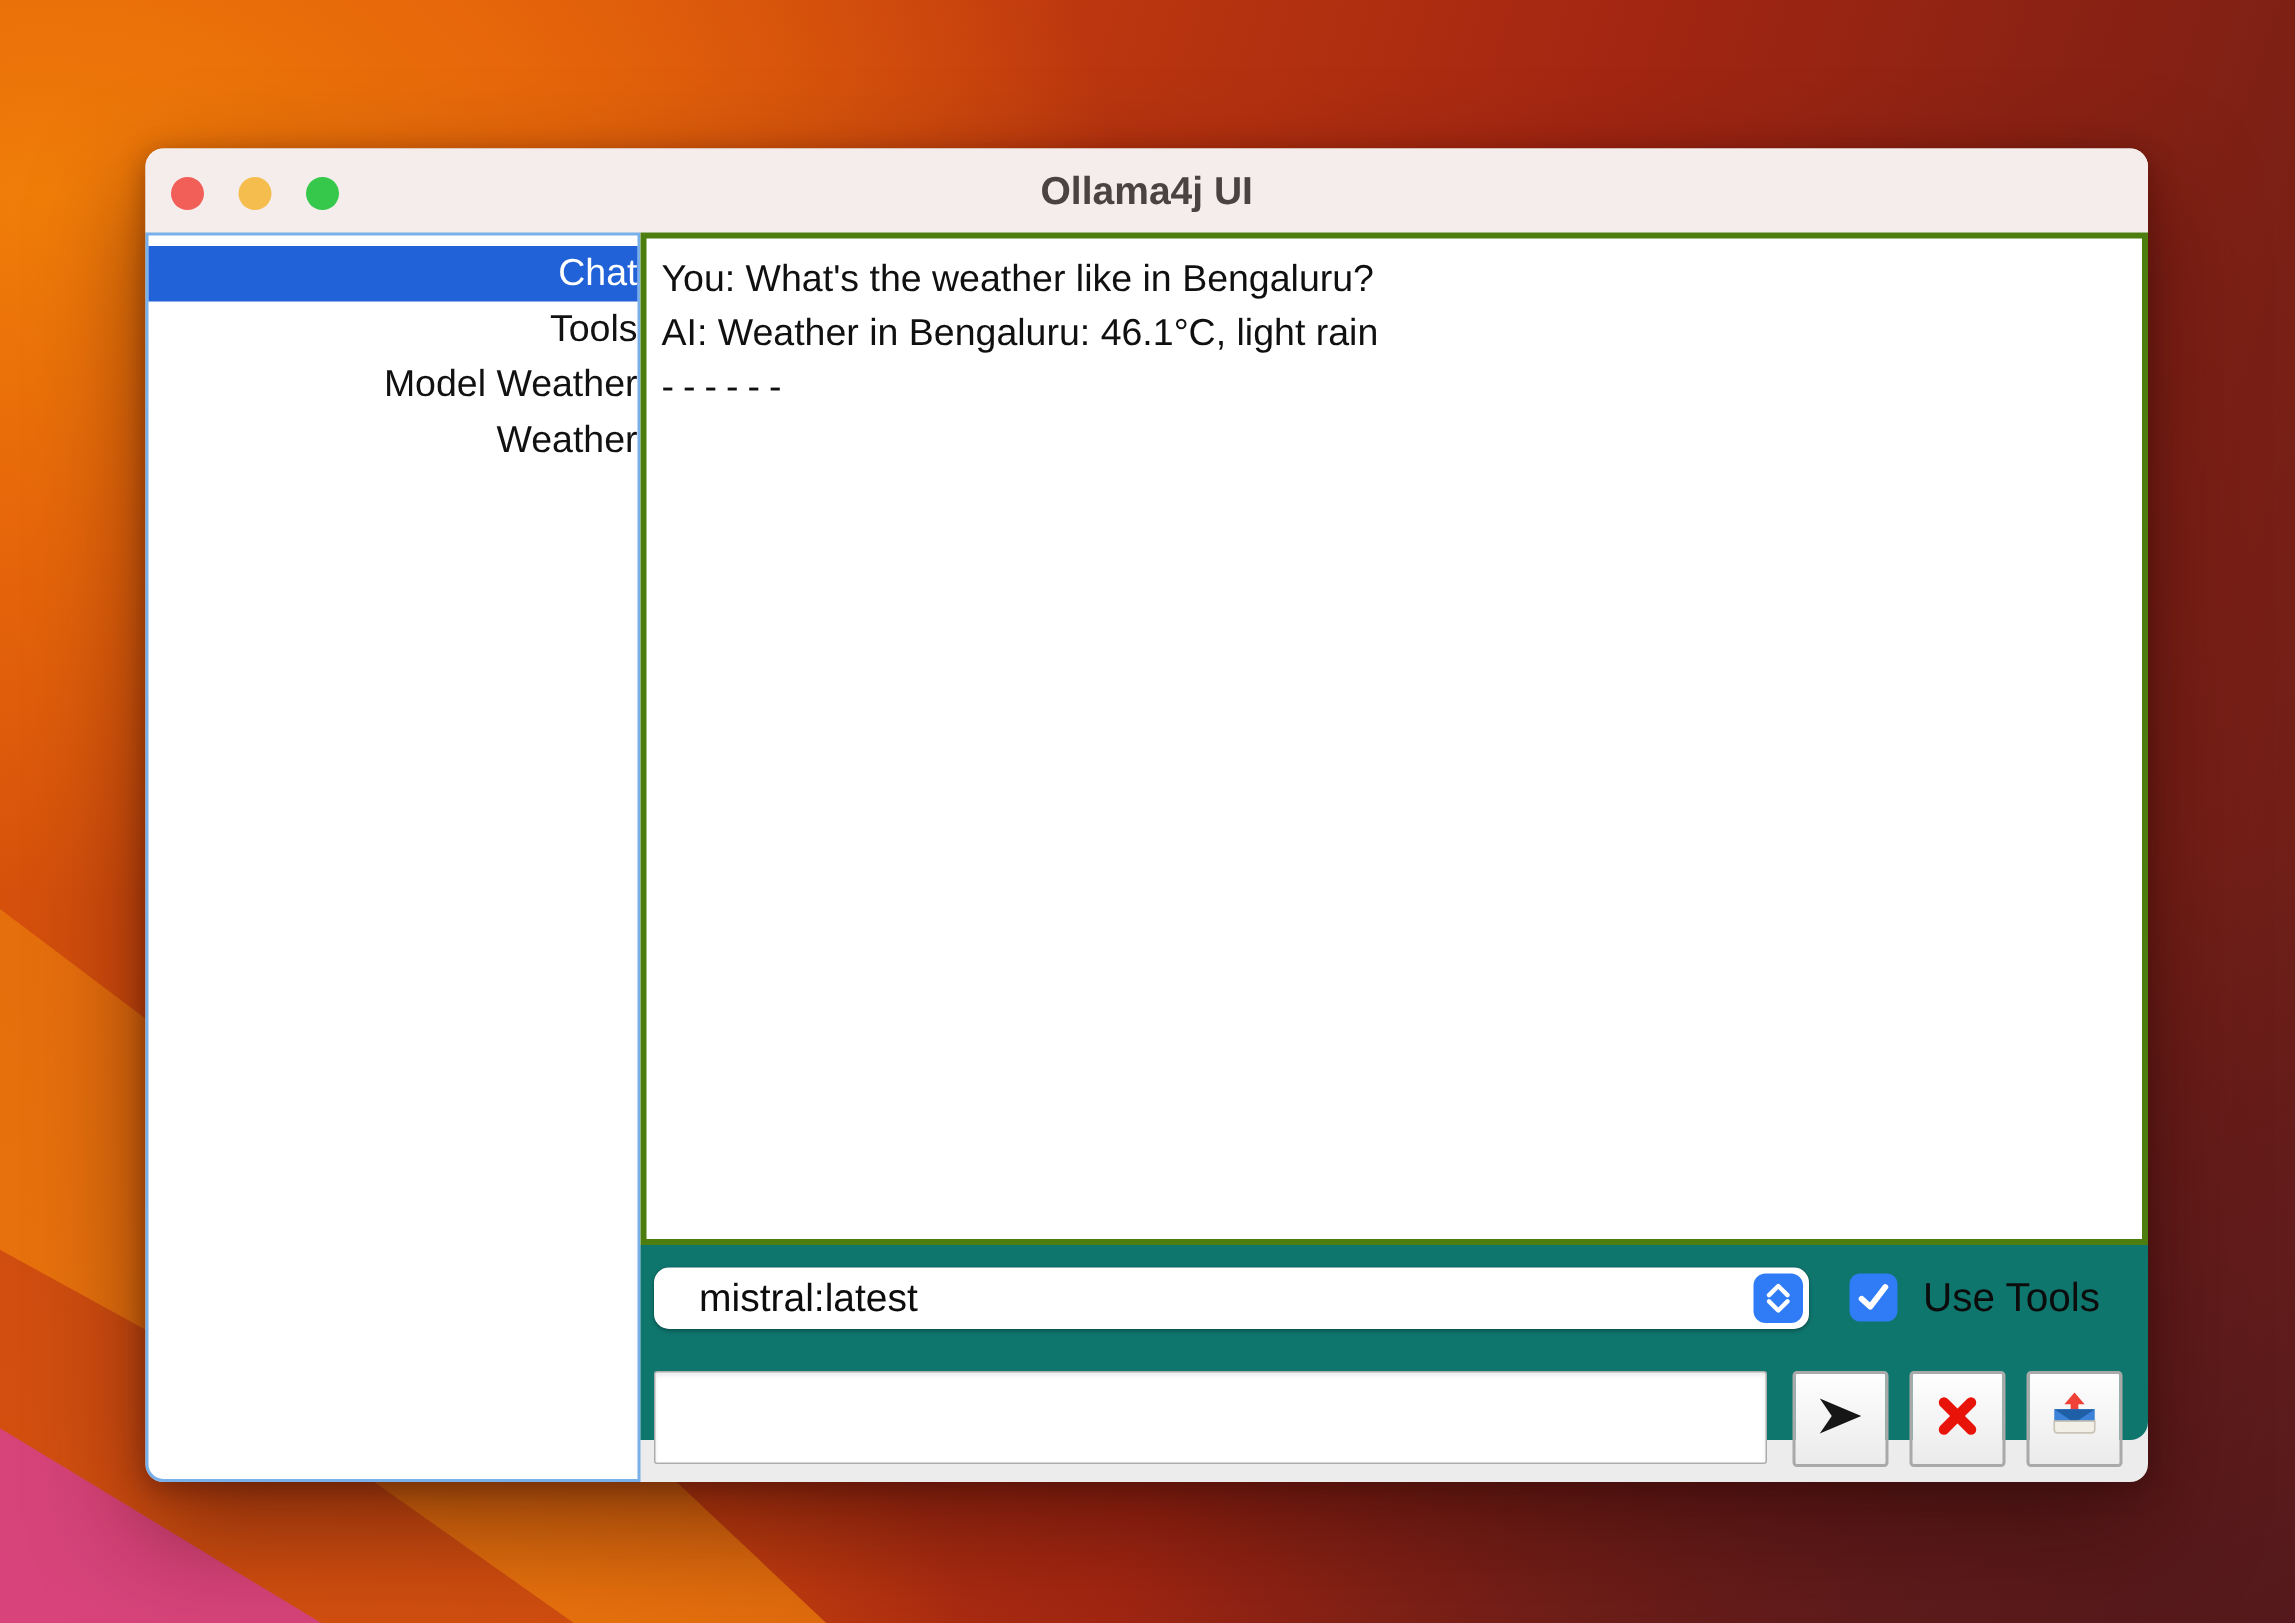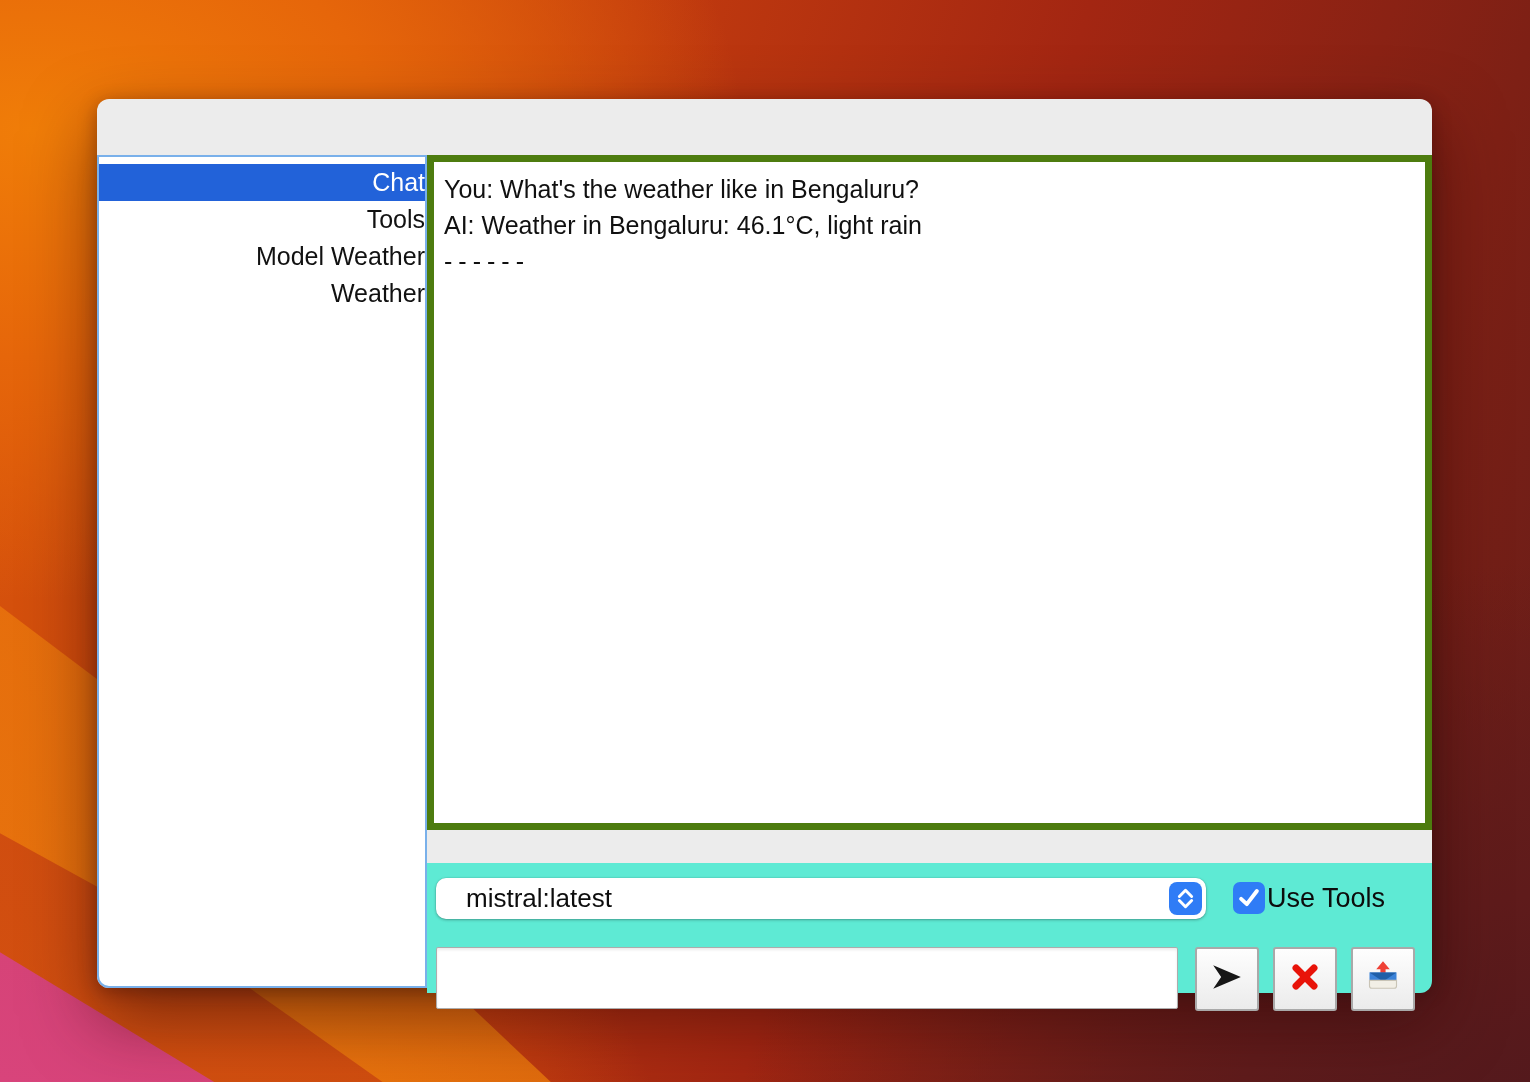--- a/index.html
+++ b/index.html
@@ -46,45 +46,45 @@
     position:absolute; left:0; top:56px; width:330px; height:833px;
     background:#ffffff; border:2px solid #79b0ea; border-radius:0 0 0 12px;
     box-sizing:border-box; padding-top:7px;text-align:right;
   }
   .side-item { height:37px; line-height:37px; padding-left:8px; font-size:25px; color:#111; cursor:default; }
   .side-item.selected { background:#2262d9; color:#fff; }
 
   
   .chatarea {
     position:absolute; left:330px; top:56px; width:1005px; height:675px;
-    background:#ffffff; border:7px solid #4d7c0f; box-sizing:border-box;
+    background:#ffffff; border:4px solid #4d7c0f; box-sizing:border-box;
     padding:9px 10px;
   }
   .chat-line { font-size:25px; line-height:36px; color:#101010; white-space:pre; }
   .chat-line.dashes { letter-spacing:6px; }
 
   
   .panel {
     position:absolute; left:330px; top:731px; width:1005px; height:130px;
-    background:#5eead4; border-radius:0 0 12px 0;margin-top:33px;
+    background:#0f766e; border-radius:0 0 12px 0;
   }
   .model-select {
     position:absolute; left:9px; top:15px; width:770px; height:41px;
     background:#fff; border-radius:10px;
     box-shadow:0 1px 3px rgba(0,0,0,.30), 0 0 0 0.5px rgba(0,0,0,.08);
   }
   .model-select .val {
     position:absolute; left:30px; top:0; line-height:41px; font-size:26px; color:#0d0d0d;
   }
   .stepper {
     position:absolute; right:4px; top:4px; width:33px; height:33px;
     border-radius:8px; background:#2f7cf6;
     display:flex; align-items:center; justify-content:center;
   }
-  .use-tools { position:absolute; left:806px; top:19px; display:flex; align-items:center; gap:2px; }
+  .use-tools { position:absolute; left:806px; top:19px; display:flex; align-items:center; gap:17px; }
   .cbx {
     width:32px; height:32px; border-radius:7px; background:#2f7cf6;
     display:flex; align-items:center; justify-content:center;
   }
   .use-tools .lbl { font-size:27px; color:#0c0c0c; }
 
   .msg-input {
     position:absolute; left:9px; top:84px; width:742px; height:62px;
     box-sizing:border-box; border:1px solid #acacac; background:#fff;
     border-radius:2px; font-size:25px; padding:0 12px;
@@ -105,20 +105,28 @@
 <body>
 
 <div class="desktop">
   <div class="band1"></div>
   <div class="band2"></div>
   <div class="pink"></div>
 </div>
 
 <div class="window">
 
+  <div class="titlebar">
+    <div class="lights">
+      <div class="light" style="background:#f25f58"></div>
+      <div class="light" style="background:#f5bd4d"></div>
+      <div class="light" style="background:#36c84b"></div>
+    </div>
+    <div class="title">Ollama4j UI</div>
+  </div>
 
   <div class="sidebar">
     <div class="side-item selected">Chat</div>
     <div class="side-item">Tools</div>
     <div class="side-item">Model Weather</div>
     <div class="side-item">Weather</div>
   </div>
 
   <div class="chatarea">
     <div class="chat-line">You: What's the weather like in Bengaluru?</div>

